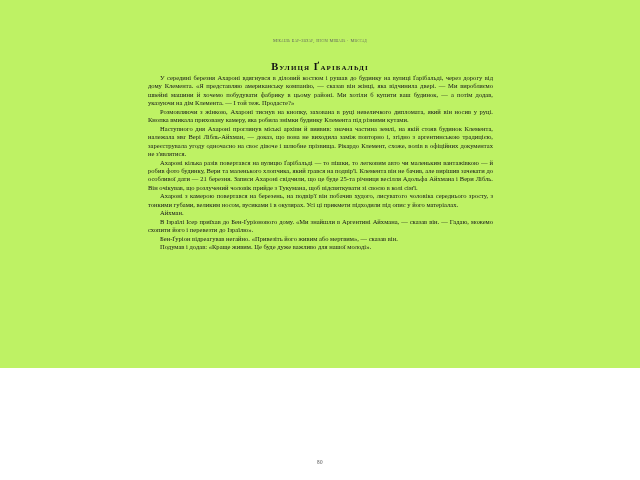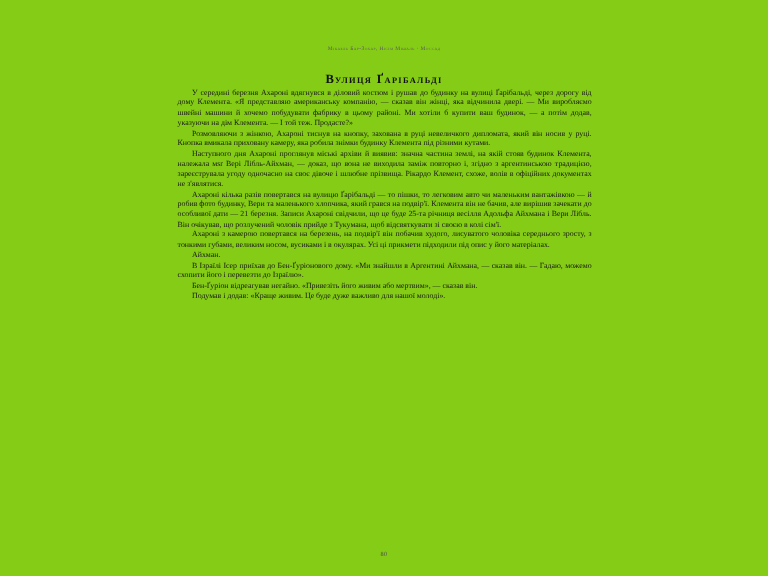--- a/index.html
+++ b/index.html
@@ -11,22 +11,22 @@
     width: 640px;
     height: 480px;
     overflow: hidden;
     font-family: "Liberation Serif", "DejaVu Serif", serif;
     color: #1a1a1a;
   }
 
   .page {
     position: relative;
     width: 640px;
-    height: 480px;
-    background: #84cc16;
+    height: 368px;
+    background: #bef264;
     box-sizing: border-box;
   }
 
   
   .running-head {
     position: absolute;
     top: 38px;
     left: 0;
     width: 640px;
     text-align: center;

